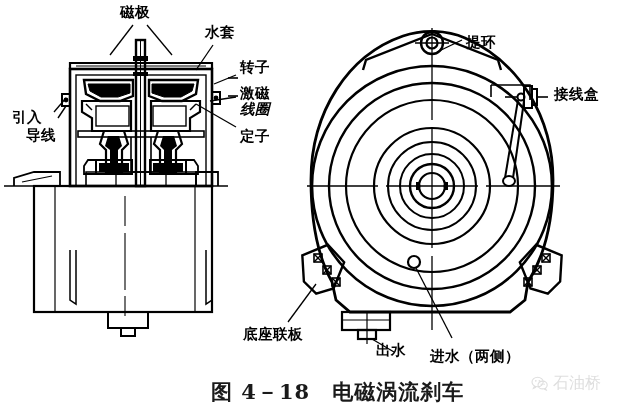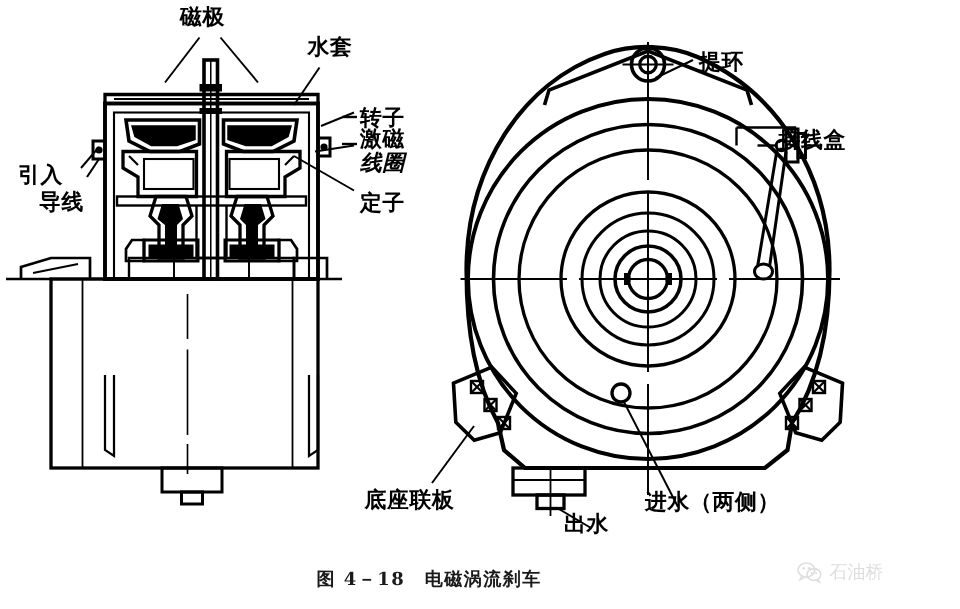--- a/index.html
+++ b/index.html
@@ -34,35 +34,35 @@
     color: #000000;
     white-space: nowrap;
     line-height: 1.05;
     letter-spacing: 0.5px;
   }
   .lbl.s15 { font-size: 14.5px; }
   .caption {
     position: absolute;
     font-family: "DejaVu Serif", "Liberation Serif", serif;
     font-weight: 700;
-    font-size: 12px;
+    font-size: 21px;
     color: #1a1a1a;
     white-space: nowrap;
     letter-spacing: 1px;
   }
   .watermark {
     position: absolute;
     display: flex;
     align-items: center;
     gap: 5px;
     opacity: 0.28;
   }
   .watermark .wm-text {
     font-family: "DejaVu Sans", "Liberation Sans", sans-serif;
-    font-size: 12px;
+    font-size: 16px;
     color: #8a8a8a;
     white-space: nowrap;
   }
   .wm-icon { display: block; }
   .two-line { line-height: 1.08; }
 </style>
 </head>
 <body>
 
 <div id="figure-root">
@@ -268,39 +268,39 @@
         <line x1="372" y1="339" x2="394" y2="352"></line>
         <line x1="416" y1="268" x2="452" y2="338"></line>
       </g>
     </g>
   </svg>
 
   <div class="lbl s15" style="left:120px; top:5px;">磁极</div>
 
   <div class="lbl s15" style="left:205px; top:25px;">水套</div>
 
-  <div class="lbl s15" style="left:240px; top:72px;">转子</div>
+  <div class="lbl s15" style="left:240px; top:60px;">转子</div>
 
   <div class="lbl s15 two-line" style="left:240px; top:86px;text-align:right;">激磁</div>
   <div class="lbl s15 two-line" style="left:240px; top:102px;font-style:italic;">线圈</div>
 
   <div class="lbl s15" style="left:240px; top:129px;text-align:right;">定子</div>
 
   <div class="lbl s15 two-line" style="left:12px; top:110px;">引入</div>
   <div class="lbl s15 two-line" style="left:26px; top:128px;">导线</div>
 
   <div class="lbl s15" style="left:466px; top:35px;">提环</div>
 
-  <div class="lbl s15" style="left:519px; top:87px;">接线盒</div>
+  <div class="lbl s15" style="left:554px; top:87px;">接线盒</div>
 
   <div class="lbl s15" style="left:243px; top:327px;">底座联板</div>
 
   <div class="lbl s15" style="left:376px; top:343px;">出水</div>
 
-  <div class="lbl s15" style="left:430px; top:328px;">进水（两侧）</div>
+  <div class="lbl s15" style="left:430px; top:349px;">进水（两侧）</div>
 
   <div class="caption" style="left:211px; top:378px;">图 4－18　电磁涡流刹车</div>
 
   <div class="watermark" style="left:531px; top:373px;">
     <svg class="wm-icon" width="17" height="15" viewBox="0 0 17 15">
       <ellipse cx="6.6" cy="6" rx="5.6" ry="4.7" fill="none" stroke="#8a8a8a" stroke-width="1.1"></ellipse>
       <path d="M3.6 10 L2.4 12.4 L5 11.2" fill="none" stroke="#8a8a8a" stroke-width="1.1"></path>
       <circle cx="4.8" cy="4.8" r="0.85" fill="#8a8a8a"></circle>
       <circle cx="8.4" cy="4.8" r="0.85" fill="#8a8a8a"></circle>
       <ellipse cx="11.6" cy="9" rx="4.6" ry="3.9" fill="none" stroke="#8a8a8a" stroke-width="1.1"></ellipse>

